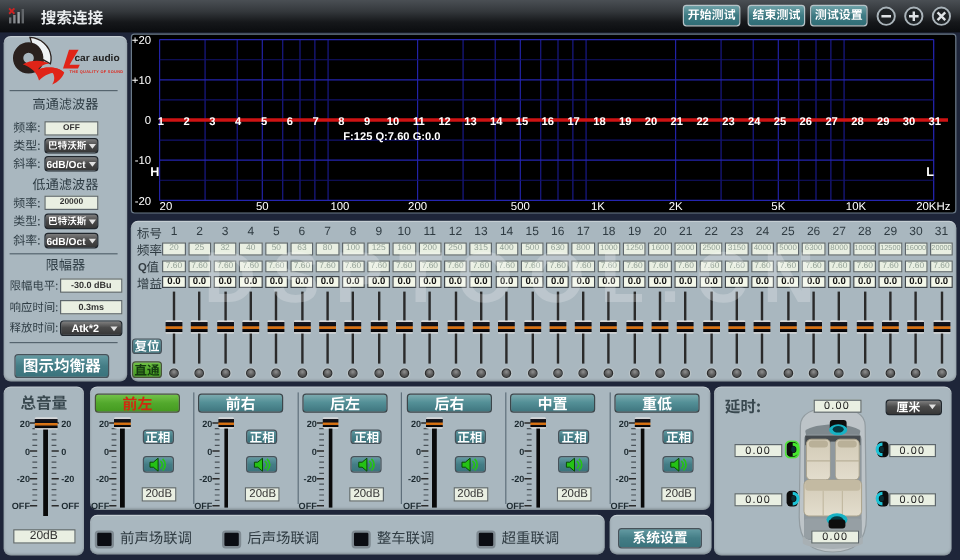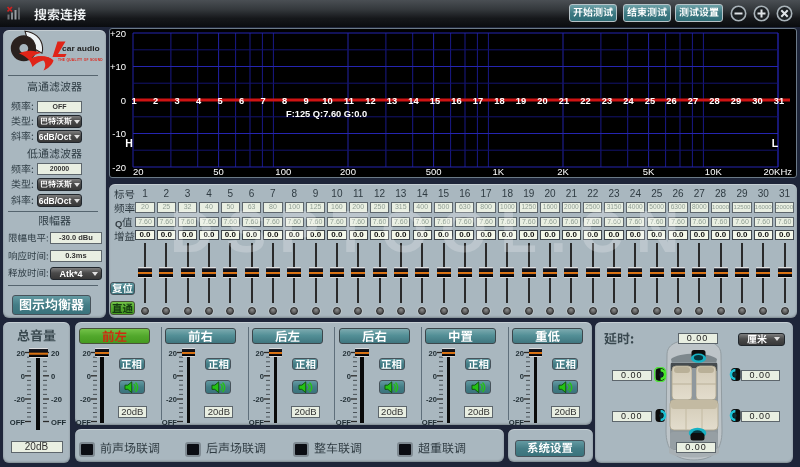--- a/index.html
+++ b/index.html
@@ -111,21 +111,21 @@
       <path fill="#2e3c44" d="M0.9 0.8V9.1H1.5V1.4H2.9C2.7 2.1 2.4 2.9 2.1 3.6C2.8 4.3 3.0 5.0 3.0 5.5C3.0 5.8 2.9 6.1 2.8 6.2C2.7 6.2 2.6 6.2 2.5 6.3C2.3 6.3 2.2 6.3 1.9 6.2C2.1 6.4 2.1 6.7 2.1 6.9C2.3 6.9 2.6 6.9 2.8 6.8C3.0 6.8 3.1 6.8 3.2 6.7C3.5 6.5 3.6 6.1 3.6 5.6C3.6 5.0 3.5 4.3 2.8 3.5C3.1 2.7 3.4 1.8 3.7 1.0L3.3 0.7L3.2 0.8ZM7.7 3.2V4.4H4.9V3.2ZM7.7 2.6H4.9V1.4H7.7ZM4.2 9.1C4.4 9.0 4.7 8.9 6.6 8.4C6.6 8.2 6.6 7.9 6.6 7.7L4.9 8.1V5.0H5.8C6.3 6.9 7.2 8.3 8.7 9.1C8.8 8.9 9.0 8.6 9.2 8.4C8.4 8.1 7.8 7.6 7.3 6.9C7.8 6.6 8.5 6.2 9.0 5.8L8.5 5.3C8.1 5.6 7.5 6.1 7.0 6.4C6.8 6.0 6.6 5.5 6.4 5.0H8.4V0.8H4.2V7.9C4.2 8.3 4.0 8.4 3.9 8.5C4.0 8.7 4.1 9.0 4.2 9.1Z M13.6 0.9V1.5H18.5V0.9ZM14.7 2.7H17.4V3.8H14.7ZM14.1 2.1V4.4H18.0V2.1ZM10.1 2.2V7.2H10.7V2.8H11.4V9.1H12.0V2.8H12.7V6.4C12.7 6.4 12.7 6.5 12.6 6.5C12.6 6.5 12.4 6.5 12.2 6.5C12.3 6.6 12.3 6.9 12.4 7.1C12.7 7.1 12.9 7.1 13.1 6.9C13.2 6.8 13.3 6.6 13.3 6.4V2.2H12.0V0.4H11.4V2.2ZM14.3 7.2H15.7V8.2H14.3ZM17.8 7.2V8.2H16.3V7.2ZM14.3 6.7V5.7H15.7V6.7ZM17.8 6.7H16.3V5.7H17.8ZM13.7 5.1V9.1H14.3V8.8H17.8V9.1H18.4V5.1Z M23.3 4.5V5.9H20.9V4.5ZM24.0 4.5H26.5V5.9H24.0ZM23.3 3.8H20.9V2.5H23.3ZM24.0 3.8V2.5H26.5V3.8ZM20.2 1.8V7.1H20.9V6.5H23.3V7.6C23.3 8.7 23.6 9.0 24.7 9.0C24.9 9.0 26.5 9.0 26.8 9.0C27.8 9.0 28.0 8.5 28.1 7.0C27.9 7.0 27.6 6.8 27.4 6.7C27.4 7.9 27.3 8.2 26.7 8.2C26.4 8.2 25.0 8.2 24.7 8.2C24.1 8.2 24.0 8.1 24.0 7.6V6.5H27.2V1.8H24.0V0.4H23.3V1.8Z M30.2 2.4C30.5 3.1 30.9 4.0 31.0 4.6L31.7 4.3C31.6 3.8 31.2 2.9 30.8 2.2ZM35.7 2.1C35.4 2.8 35.0 3.8 34.6 4.4L35.3 4.6C35.6 4.0 36.1 3.1 36.4 2.3ZM29.0 5.1V5.8H32.9V9.1H33.6V5.8H37.5V5.1H33.6V1.7H37.0V1.0H29.5V1.7H32.9V5.1Z M39.3 4.7C39.7 4.7 39.9 4.4 39.9 4.0C39.9 3.6 39.7 3.3 39.3 3.3C39.0 3.3 38.7 3.6 38.7 4.0C38.7 4.4 39.0 4.7 39.3 4.7ZM39.3 8.5C39.7 8.5 39.9 8.2 39.9 7.8C39.9 7.4 39.7 7.2 39.3 7.2C39.0 7.2 38.7 7.4 38.7 7.8C38.7 8.2 39.0 8.5 39.3 8.5Z"></path>
     </svg></div>
 <div class="inp" style="left:50px;top:232px;width:52px;height:12px;font-weight:bold;color:#333;font-size:7.5px;line-height:10px">-30.0 dBu</div>
 <div style="position:absolute;left:8px;top:250.5px;line-height:0"><svg width="40.6" height="10.5" viewBox="0 0 40.6 10.5">
       <path fill="#2e3c44" d="M0.7 1.3V7.5H1.3V6.6H3.1V1.3ZM1.3 1.9H2.5V5.9H1.3ZM5.9 0.4C5.8 0.8 5.6 1.5 5.4 2.0H3.8V9.1H4.5V2.6H8.2V8.3C8.2 8.4 8.1 8.4 8.0 8.4C7.9 8.4 7.5 8.4 7.1 8.4C7.2 8.6 7.3 8.9 7.3 9.1C7.9 9.1 8.3 9.1 8.5 9.0C8.8 8.8 8.9 8.6 8.9 8.3V2.0H6.2C6.4 1.5 6.6 1.0 6.8 0.5ZM5.8 4.2H6.9V6.3H5.8ZM5.3 3.7V7.4H5.8V6.8H7.4V3.7Z M12.0 3.7C12.4 4.7 12.9 6.1 13.0 7.0L13.7 6.7C13.5 5.8 13.0 4.5 12.6 3.4ZM14.1 3.2C14.4 4.2 14.7 5.6 14.9 6.4L15.5 6.2C15.4 5.3 15.0 4.0 14.7 3.0ZM13.9 0.5C14.1 0.8 14.3 1.3 14.4 1.6H10.6V4.2C10.6 5.5 10.6 7.4 9.8 8.8C10.0 8.9 10.3 9.1 10.5 9.2C11.2 7.8 11.4 5.6 11.4 4.2V2.3H18.4V1.6H15.3C15.1 1.3 14.9 0.7 14.6 0.3ZM11.5 8.0V8.7H18.6V8.0H16.0C16.9 6.5 17.6 4.8 18.0 3.2L17.3 2.9C16.9 4.6 16.2 6.5 15.3 8.0Z M23.5 4.1C24.0 4.8 24.7 5.8 25.0 6.4L25.6 6.0C25.3 5.4 24.6 4.5 24.1 3.8ZM22.1 4.5V6.7H20.5V4.5ZM22.1 3.9H20.5V1.8H22.1ZM19.8 1.2V8.1H20.5V7.4H22.7V1.2ZM26.3 0.4V2.3H23.2V3.0H26.3V8.0C26.3 8.2 26.2 8.3 26.0 8.3C25.8 8.3 25.1 8.3 24.3 8.3C24.4 8.5 24.6 8.8 24.6 9.0C25.6 9.0 26.2 9.0 26.5 8.9C26.8 8.8 27.0 8.6 27.0 8.0V3.0H28.1V2.3H27.0V0.4Z M29.4 2.5V9.1H30.1V2.5ZM29.5 0.8C29.9 1.3 30.4 1.9 30.7 2.2L31.2 1.9C31.0 1.5 30.5 0.9 30.1 0.5ZM32.1 5.6H34.4V6.8H32.1ZM32.1 3.7H34.4V5.0H32.1ZM31.5 3.1V7.4H35.1V3.1ZM31.8 0.9V1.6H36.4V8.3C36.4 8.4 36.4 8.4 36.3 8.4C36.2 8.4 35.8 8.4 35.4 8.4C35.5 8.6 35.6 8.9 35.6 9.1C36.2 9.1 36.6 9.1 36.8 9.0C37.1 8.8 37.2 8.7 37.2 8.3V0.9Z M39.3 4.7C39.7 4.7 39.9 4.4 39.9 4.0C39.9 3.6 39.7 3.3 39.3 3.3C39.0 3.3 38.7 3.6 38.7 4.0C38.7 4.4 39.0 4.7 39.3 4.7ZM39.3 8.5C39.7 8.5 39.9 8.2 39.9 7.8C39.9 7.4 39.7 7.2 39.3 7.2C39.0 7.2 38.7 7.4 38.7 7.8C38.7 8.2 39.0 8.5 39.3 8.5Z"></path>
     </svg></div>
 <div class="inp" style="left:50px;top:249.5px;width:52px;height:12px;font-weight:bold;color:#333;font-size:7.5px;line-height:10px">0.3ms</div>
 <div style="position:absolute;left:8px;top:268px;line-height:0"><svg width="40.6" height="10.5" viewBox="0 0 40.6 10.5">
       <path fill="#2e3c44" d="M0.6 2.0C0.8 2.5 1.1 3.0 1.2 3.4L1.7 3.2C1.6 2.8 1.3 2.3 1.1 1.9ZM3.6 1.8C3.5 2.2 3.2 2.8 2.9 3.2L3.4 3.4C3.7 3.0 3.9 2.4 4.2 1.9ZM4.4 0.9V1.5H4.8C5.2 2.2 5.6 2.7 6.1 3.2C5.4 3.6 4.7 4.0 3.9 4.2V3.8H2.7V1.3C3.2 1.2 3.7 1.1 4.1 1.0L3.8 0.5C3.0 0.7 1.5 0.9 0.4 1.0C0.5 1.1 0.5 1.4 0.6 1.5C1.0 1.5 1.5 1.5 2.0 1.4V3.8H0.5V4.4H1.9C1.5 5.4 0.9 6.5 0.3 7.0C0.4 7.2 0.6 7.5 0.7 7.7C1.1 7.2 1.7 6.3 2.0 5.4V9.1H2.7V5.3C3.1 5.7 3.5 6.2 3.7 6.5L4.1 6.0C3.9 5.7 3.0 4.8 2.7 4.5V4.4H3.9V4.2C4.1 4.4 4.2 4.6 4.3 4.8C5.1 4.5 5.9 4.1 6.6 3.6C7.3 4.1 8.0 4.5 8.9 4.8C9.0 4.6 9.1 4.3 9.3 4.2C8.5 4.0 7.8 3.7 7.1 3.2C7.9 2.7 8.5 1.9 8.9 1.1L8.5 0.8L8.4 0.9ZM8.0 1.5C7.6 2.0 7.2 2.5 6.6 2.9C6.1 2.5 5.8 2.0 5.5 1.5ZM6.2 4.5V5.3H4.5V6.0H6.2V6.9H4.1V7.6H6.2V9.1H6.9V7.6H9.0V6.9H6.9V6.0H8.6V5.3H6.9V4.5Z M11.5 0.5C11.6 0.9 11.9 1.5 11.9 1.8L12.6 1.6C12.5 1.3 12.3 0.8 12.1 0.4ZM9.9 1.9V2.6H11.0V4.6C11.0 5.9 10.9 7.4 9.7 8.6C9.9 8.8 10.1 9.0 10.3 9.1C11.5 7.8 11.7 6.1 11.7 4.6V4.5H13.0C13.0 7.1 12.9 8.0 12.7 8.3C12.7 8.4 12.6 8.4 12.4 8.4C12.3 8.4 11.9 8.4 11.6 8.4C11.6 8.5 11.7 8.8 11.7 9.0C12.1 9.0 12.5 9.0 12.8 9.0C13.0 9.0 13.2 8.9 13.3 8.7C13.6 8.4 13.6 7.3 13.7 4.2C13.7 4.1 13.7 3.8 13.7 3.8H11.7V2.6H14.1V1.9ZM15.4 2.8H17.2C17.0 4.0 16.7 5.1 16.3 5.9C15.9 5.0 15.6 4.0 15.4 2.9ZM15.3 0.4C15.0 2.0 14.5 3.6 13.7 4.6C13.9 4.7 14.2 5.0 14.3 5.1C14.5 4.8 14.8 4.4 15.0 4.0C15.2 4.9 15.5 5.8 15.9 6.6C15.3 7.4 14.6 8.1 13.6 8.5C13.7 8.7 13.9 9.0 14.0 9.1C15.0 8.7 15.7 8.0 16.3 7.3C16.8 8.1 17.4 8.7 18.2 9.1C18.3 8.9 18.6 8.6 18.7 8.5C17.9 8.1 17.2 7.5 16.7 6.6C17.3 5.6 17.7 4.4 17.9 2.8H18.6V2.2H15.6C15.8 1.6 15.9 1.1 16.0 0.5Z M23.5 4.1C24.0 4.8 24.7 5.8 25.0 6.4L25.6 6.0C25.3 5.4 24.6 4.5 24.1 3.8ZM22.1 4.5V6.7H20.5V4.5ZM22.1 3.9H20.5V1.8H22.1ZM19.8 1.2V8.1H20.5V7.4H22.7V1.2ZM26.3 0.4V2.3H23.2V3.0H26.3V8.0C26.3 8.2 26.2 8.3 26.0 8.3C25.8 8.3 25.1 8.3 24.3 8.3C24.4 8.5 24.6 8.8 24.6 9.0C25.6 9.0 26.2 9.0 26.5 8.9C26.8 8.8 27.0 8.6 27.0 8.0V3.0H28.1V2.3H27.0V0.4Z M29.4 2.5V9.1H30.1V2.5ZM29.5 0.8C29.9 1.3 30.4 1.9 30.7 2.2L31.2 1.9C31.0 1.5 30.5 0.9 30.1 0.5ZM32.1 5.6H34.4V6.8H32.1ZM32.1 3.7H34.4V5.0H32.1ZM31.5 3.1V7.4H35.1V3.1ZM31.8 0.9V1.6H36.4V8.3C36.4 8.4 36.4 8.4 36.3 8.4C36.2 8.4 35.8 8.4 35.4 8.4C35.5 8.6 35.6 8.9 35.6 9.1C36.2 9.1 36.6 9.1 36.8 9.0C37.1 8.8 37.2 8.7 37.2 8.3V0.9Z M39.3 4.7C39.7 4.7 39.9 4.4 39.9 4.0C39.9 3.6 39.7 3.3 39.3 3.3C39.0 3.3 38.7 3.6 38.7 4.0C38.7 4.4 39.0 4.7 39.3 4.7ZM39.3 8.5C39.7 8.5 39.9 8.2 39.9 7.8C39.9 7.4 39.7 7.2 39.3 7.2C39.0 7.2 38.7 7.4 38.7 7.8C38.7 8.2 39.0 8.5 39.3 8.5Z"></path>
     </svg></div>
-<div class="dd" style="left:50px;top:267px;width:52px;height:13px;color:#fff;font-size:9px;font-weight:bold;text-align:center;line-height:12.5px;padding-right:10px">Atk*4</div>
+<div class="dd" style="left:50px;top:267px;width:52px;height:13px;color:#fff;font-size:9px;font-weight:bold;text-align:center;line-height:12.5px;padding-right:10px">Atk*2</div>
 <div class="ddtri" style="left:92px;top:271.5px"></div>
 <div class="abs" style="left:8px;top:285px;width:90px;height:1px;background:#55646e"></div>
 <div class="tbtn" style="left:12px;top:295px;width:79px;height:20px"></div>
 <div style="position:absolute;left:19.0px;top:298px;line-height:0"><svg width="65.0" height="14.3" viewBox="0 0 65.0 14.3">
       <path fill="#fff" d="M0.9 0.9V12.6H2.4V12.1H10.5V12.6H12.1V0.9ZM3.5 9.6C5.2 9.8 7.3 10.3 8.6 10.8H2.4V6.9C2.7 7.2 2.9 7.7 3.0 8.0C3.7 7.8 4.4 7.6 5.1 7.3L4.7 8.0C5.7 8.2 7.1 8.7 7.9 9.0L8.5 8.1C7.8 7.7 6.6 7.4 5.5 7.1C5.9 7.0 6.2 6.8 6.6 6.6C7.6 7.1 8.7 7.5 9.8 7.8C10.0 7.5 10.3 7.1 10.5 6.8V10.8H8.8L9.5 9.7C8.1 9.3 5.9 8.8 4.2 8.6ZM5.3 2.3C4.6 3.2 3.5 4.2 2.5 4.8C2.8 5.0 3.3 5.4 3.5 5.7C3.8 5.5 4.0 5.3 4.3 5.1C4.6 5.4 4.9 5.6 5.2 5.8C4.3 6.2 3.4 6.5 2.4 6.7V2.3ZM5.4 2.3H10.5V6.6C9.6 6.4 8.7 6.2 7.9 5.9C8.8 5.3 9.5 4.5 10.1 3.7L9.2 3.2L9.0 3.3H6.1C6.3 3.1 6.4 2.9 6.6 2.7ZM6.5 5.3C6.1 5.0 5.6 4.7 5.3 4.4H7.8C7.4 4.7 7.0 5.0 6.5 5.3Z M15.6 6.9C15.1 8.2 14.2 9.6 13.3 10.5C13.7 10.7 14.4 11.1 14.7 11.4C15.7 10.4 16.6 8.9 17.2 7.3ZM21.7 7.4C22.6 8.7 23.5 10.4 23.7 11.4L25.4 10.7C25.0 9.6 24.0 8.0 23.2 6.8ZM14.9 1.2V2.8H24.1V1.2ZM13.7 4.4V5.9H18.7V10.7C18.7 10.9 18.6 11.0 18.4 11.0C18.1 11.0 17.2 11.0 16.4 10.9C16.7 11.4 16.9 12.1 17.0 12.6C18.1 12.6 19.0 12.6 19.6 12.3C20.2 12.1 20.4 11.6 20.4 10.8V5.9H25.3V4.4Z M32.3 5.7C33.0 6.4 33.9 7.3 34.4 7.8L35.3 6.7C34.8 6.2 33.9 5.5 33.2 4.9ZM31.2 9.6 31.8 11.0C33.1 10.3 34.9 9.3 36.5 8.3L36.2 7.1C34.4 8.1 32.4 9.1 31.2 9.6ZM26.3 9.4 26.9 11.0C28.2 10.4 29.8 9.5 31.3 8.6L30.9 7.3L29.4 8.1V4.9H30.7V4.8C31.0 5.1 31.4 5.6 31.5 5.8C32.1 5.3 32.6 4.6 33.1 3.8H36.8C36.7 8.5 36.5 10.5 36.1 11.0C36.0 11.2 35.8 11.2 35.6 11.2C35.2 11.2 34.5 11.2 33.6 11.1C33.9 11.5 34.1 12.2 34.1 12.6C34.9 12.6 35.7 12.6 36.2 12.6C36.7 12.5 37.1 12.3 37.4 11.8C37.9 11.1 38.1 9.0 38.2 3.1C38.2 2.9 38.2 2.4 38.2 2.4H34.0C34.2 1.9 34.5 1.4 34.6 0.8L33.2 0.4C32.7 1.9 31.7 3.4 30.7 4.4V3.4H29.4V0.6H27.9V3.4H26.5V4.9H27.9V8.8C27.3 9.0 26.8 9.3 26.3 9.4Z M41.4 0.4C41.0 1.2 40.1 2.2 39.3 2.9C39.5 3.2 39.9 3.8 40.1 4.1C41.1 3.3 42.1 2.1 42.8 0.9ZM48.6 1.2V2.6H51.3V1.2ZM44.9 8.1 44.8 8.6H42.7V9.8H44.6C44.3 10.6 43.7 11.1 42.6 11.5C42.8 11.7 43.2 12.2 43.3 12.5C44.5 12.1 45.2 11.5 45.6 10.7C46.2 11.2 46.8 11.8 47.1 12.2L48.0 11.2C47.7 10.8 47.1 10.3 46.5 9.8H48.3V8.6H46.2L46.2 8.1ZM44.7 2.6H45.9C45.8 2.9 45.6 3.2 45.5 3.4H44.3C44.4 3.2 44.6 2.9 44.7 2.6ZM41.6 3.1C41.0 4.4 40.1 5.7 39.2 6.6C39.5 6.9 39.9 7.7 40.0 8.0C40.3 7.8 40.5 7.6 40.7 7.3V12.6H42.1V5.2C42.3 4.9 42.5 4.6 42.6 4.3C42.8 4.4 43.0 4.5 43.1 4.7V7.9H48.0V3.4H46.9C47.2 2.9 47.4 2.4 47.6 1.9L46.7 1.4L46.5 1.4H45.2L45.4 0.7L44.1 0.5C43.8 1.4 43.3 2.5 42.6 3.5ZM44.2 6.2H45.0V6.9H44.2ZM46.1 6.2H46.9V6.9H46.1ZM44.2 4.5H45.0V5.2H44.2ZM46.1 4.5H46.9V5.2H46.1ZM48.3 4.4V5.8H49.3V11.0C49.3 11.1 49.3 11.2 49.2 11.2C49.0 11.2 48.6 11.2 48.2 11.2C48.4 11.6 48.5 12.2 48.5 12.6C49.3 12.6 49.8 12.5 50.2 12.3C50.6 12.1 50.7 11.7 50.7 11.0V5.8H51.6V4.4Z M55.0 2.2H56.4V3.4H55.0ZM60.4 2.2H62.0V3.4H60.4ZM59.9 5.2C60.3 5.3 60.8 5.6 61.2 5.8H58.3C58.5 5.5 58.7 5.2 58.9 4.8L57.9 4.7V0.9H53.6V4.7H57.2C57.0 5.1 56.8 5.5 56.5 5.8H52.6V7.2H55.2C54.4 7.8 53.4 8.3 52.3 8.8C52.5 9.0 52.9 9.6 53.1 10.0L53.6 9.8V12.6H55.0V12.3H56.4V12.5H57.9V8.5H55.8C56.3 8.1 56.8 7.6 57.3 7.2H59.4C59.8 7.7 60.3 8.1 60.8 8.5H59.0V12.6H60.5V12.3H62.0V12.5H63.5V9.9L63.8 10.0C64.1 9.7 64.5 9.1 64.8 8.8C63.6 8.5 62.3 7.9 61.4 7.2H64.4V5.8H62.2L62.6 5.4C62.3 5.2 61.9 4.9 61.4 4.7H63.5V0.9H59.0V4.7H60.3ZM55.0 11.0V9.8H56.4V11.0ZM60.5 11.0V9.8H62.0V11.0Z"></path>
     </svg></div>
 <div class="abs" style="left:109px;top:28px;width:688px;height:150px;background:#000;border:1px solid #6b7a88;border-radius:3px"></div>
 <svg class="abs" style="left:110px;top:29px" width="686" height="148" viewBox="110 29 686 148">
     <line x1="170.9" y1="33" x2="170.9" y2="167" stroke="#191988" stroke-width="1"></line>
     <line x1="197.7" y1="33" x2="197.7" y2="167" stroke="#191988" stroke-width="1"></line>

